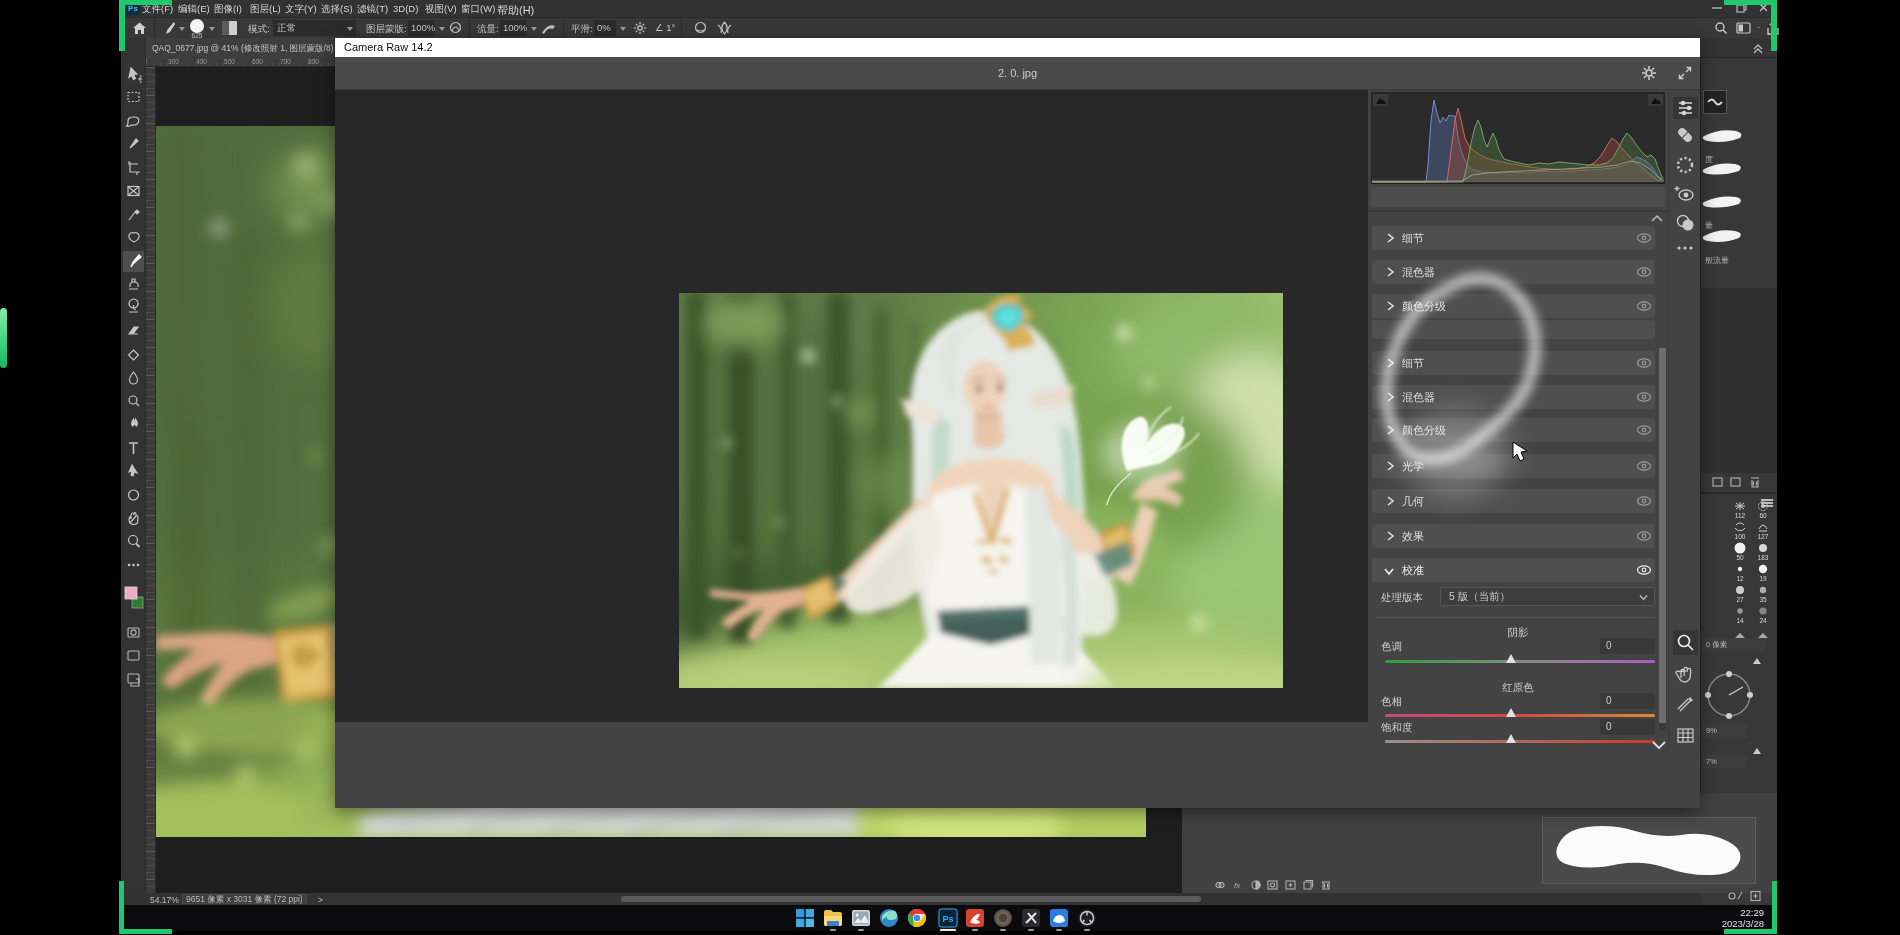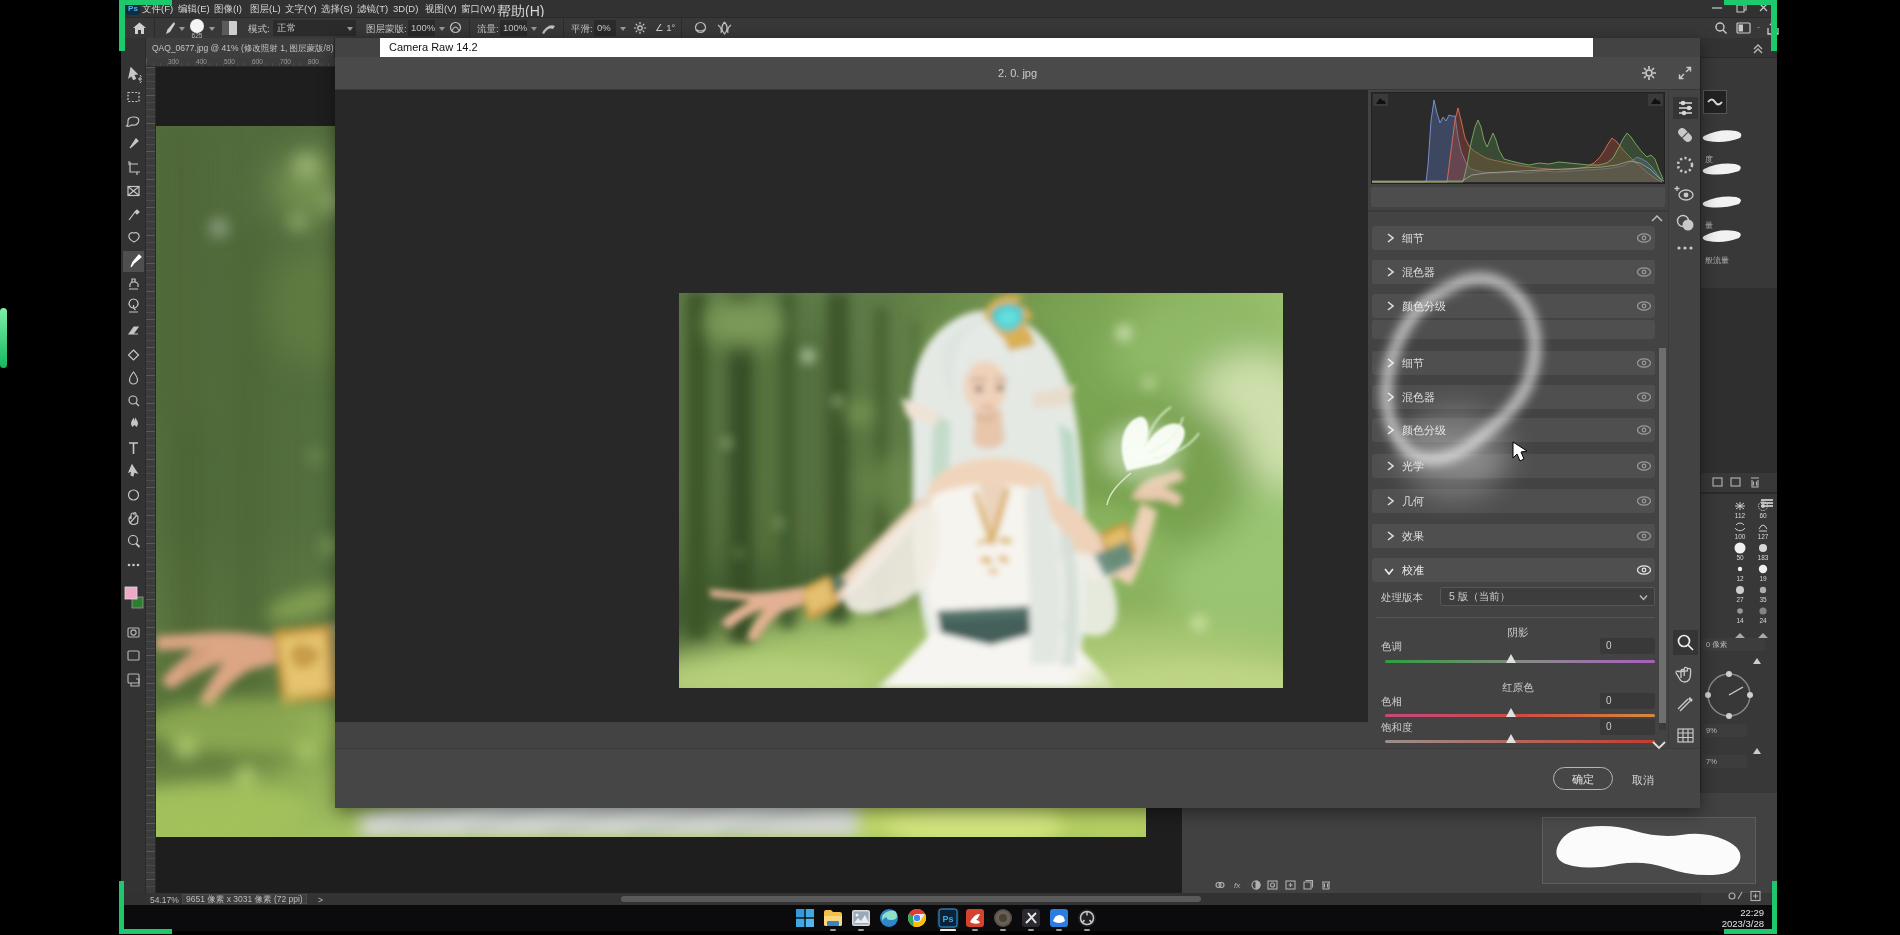--- a/index.html
+++ b/index.html
@@ -17,21 +17,21 @@
       <div class="abs" style="left:21px;top:3px;font-size:9.5px;">文件(F)</div>
         <div class="abs" style="left:57px;top:3px;font-size:9.5px;">编辑(E)</div>
         <div class="abs" style="left:93px;top:3px;font-size:9.5px;">图像(I)</div>
         <div class="abs" style="left:129px;top:3px;font-size:9.5px;">图层(L)</div>
         <div class="abs" style="left:164px;top:3px;font-size:9.5px;">文字(Y)</div>
         <div class="abs" style="left:200px;top:3px;font-size:9.5px;">选择(S)</div>
         <div class="abs" style="left:236px;top:3px;font-size:9.5px;">滤镜(T)</div>
         <div class="abs" style="left:272px;top:3px;font-size:9.5px;">3D(D)</div>
         <div class="abs" style="left:304px;top:3px;font-size:9.5px;">视图(V)</div>
         <div class="abs" style="left:340px;top:3px;font-size:9.5px;">窗口(W)</div>
-        <div class="abs" style="left:376px;top:3px;font-size:14px;">帮助(H)</div>
+        <div class="abs" style="left:376px;top:3px;font-size:11px;">帮助(H)</div>
 
       <svg class="abs" style="left:1589px;top:0px;" width="60" height="15" viewBox="0 0 60 15">
       <path d="M2 8 h10" stroke="#c9c9c9" stroke-width="1.2"></path>
       <path d="M27 5 h7 v7 h-7 z M29 5 v-2 h7 v7 h-2" fill="none" stroke="#c9c9c9" stroke-width="1.1"></path>
       <path d="M50 4 l7 7 M57 4 l-7 7" stroke="#c9c9c9" stroke-width="1.2"></path>
       </svg>
     </div>
 
     <div class="abs" style="left:0;top:17px;width:1656px;height:21px;background:#383838;border-top:1px solid #2a2a2a;color:#c8c8c8;font-size:9.5px;">
       <svg class="abs" style="left:11px;top:3px;" width="15" height="15" viewBox="0 0 15 15">
@@ -365,21 +365,21 @@
             <circle cx="5" cy="6" r="3"></circle>
             <path d="M11 9 l4 -7"></path>
             <rect x="24" y="1.5" width="9" height="9"></rect>
             <path d="M28.5 3.5 v5 M26 6 h5"></path>
           </g>
         </svg>
 </div>
 
     <div class="abs" id="dialog" style="left:214px;top:38px;width:1365px;height:770px;background:#434343;box-shadow:0 4px 16px rgba(0,0,0,.45);">
 
-      <div class="abs" style="left:0;top:0;width:1213px;height:19px;background:#ffffff;color:#111;font-size:11px;line-height:19px;padding-left:9px;margin-left:45px;">Camera Raw 14.2</div>
+      <div class="abs" style="left:0;top:0;width:1365px;height:19px;background:#ffffff;color:#111;font-size:11px;line-height:19px;padding-left:9px;">Camera Raw 14.2</div>
 
       <div class="abs" style="left:0;top:19px;width:1365px;height:33px;background:#4a4a4a;border-bottom:1px solid #383838;">
         <div class="abs" style="left:0;top:0;width:1365px;height:33px;text-align:center;color:#ccc;font-size:11px;line-height:33px;">2. 0. jpg</div>
         <svg class="abs" style="left:1306px;top:8px;" width="16" height="16" viewBox="0 0 16 16">
             <circle cx="8" cy="8" r="3" fill="none" stroke="#ccc" stroke-width="1.6"></circle>
             <g stroke="#ccc" stroke-width="1.6">
               <path d="M8 1v3M8 12v3M1 8h3M12 8h3M3 3l2 2M11 11l2 2M13 3l-2 2M5 11l-2 2"></path>
             </g>
           </svg>
         <svg class="abs" style="left:1343px;top:9px;" width="14" height="14" viewBox="0 0 14 14">
@@ -537,24 +537,20 @@
 
 <g filter="url(#pb10)" opacity="0.75">
 <ellipse cx="80" cy="390" rx="120" ry="24" fill="#bcd380"></ellipse>
 <ellipse cx="520" cy="392" rx="120" ry="22" fill="#c3d88a"></ellipse>
 </g>
 </svg>
           </div>
       </div>
 
 
-      <div class="abs" style="left:0;top:710px;width:1365px;height:60px;background:#464646;border-top:1px solid #3a3a3a;">
-        <div class="abs" style="left:1218px;top:18px;width:60px;height:23px;border:1px solid #b5b5b5;border-radius:12px;color:#e2e2e2;font-size:11px;text-align:center;line-height:23px;">确定</div>
-        <div class="abs" style="left:1297px;top:24px;color:#d5d5d5;font-size:11px;">取消</div>
-      </div>
 
       <div class="abs" style="left:1033px;top:52px;width:300px;height:658px;background:#434343;">
 
         <div class="abs" style="left:3px;top:2px;width:294px;height:92px;background:#2b2b2b;border:1px solid #222;" id="histo">
             <svg width="292" height="90" viewBox="0 0 292 90" style="position:absolute;left:0;top:0;">
 <defs>
                 <filter id="hblur">
                   <feGaussianBlur stdDeviation="0.4"></feGaussianBlur>
                 </filter>
               </defs>

